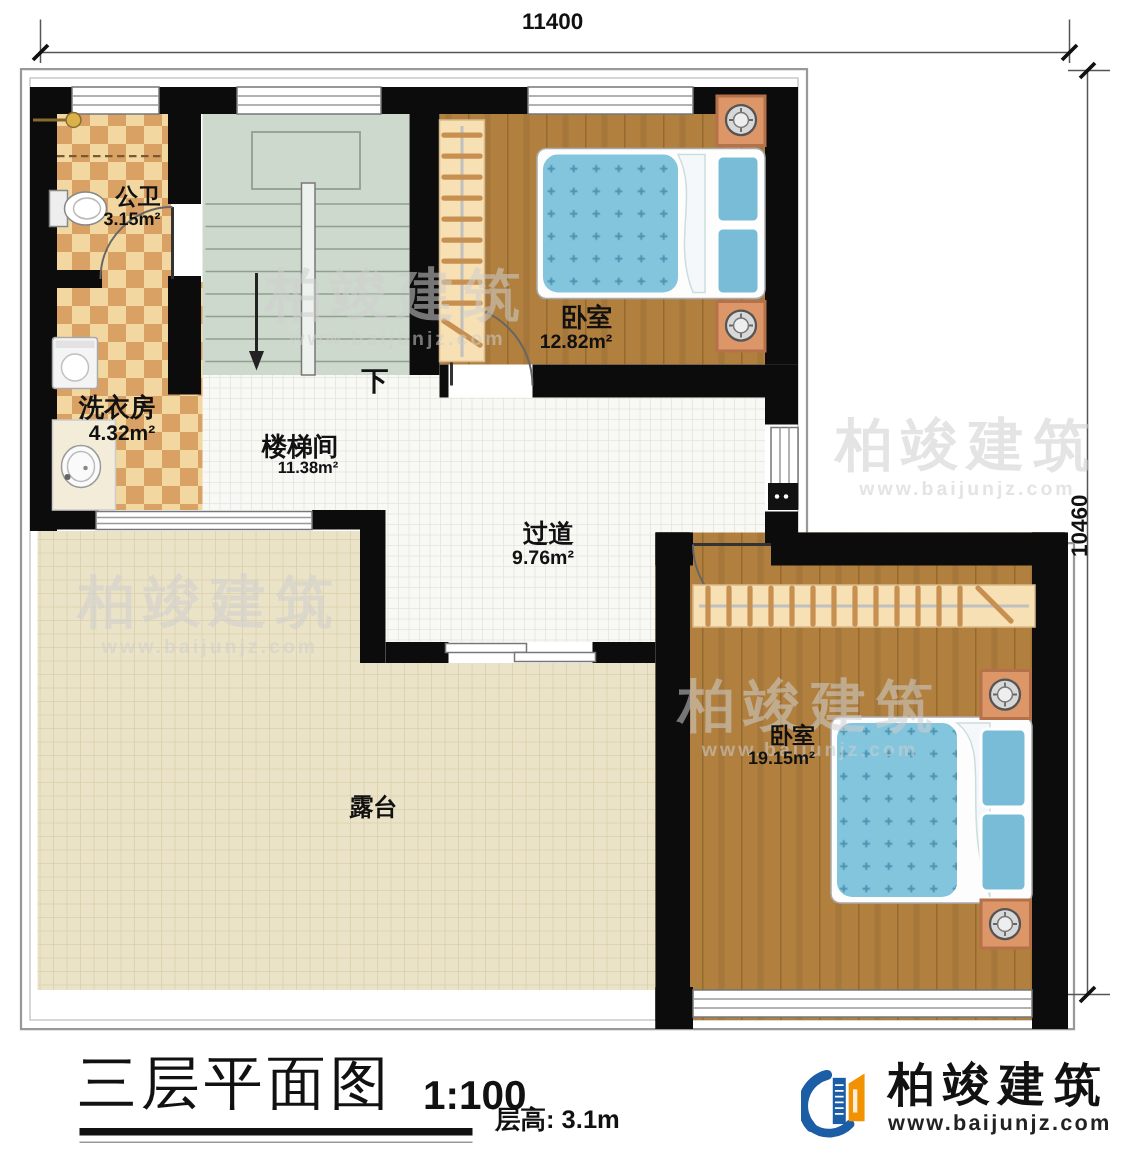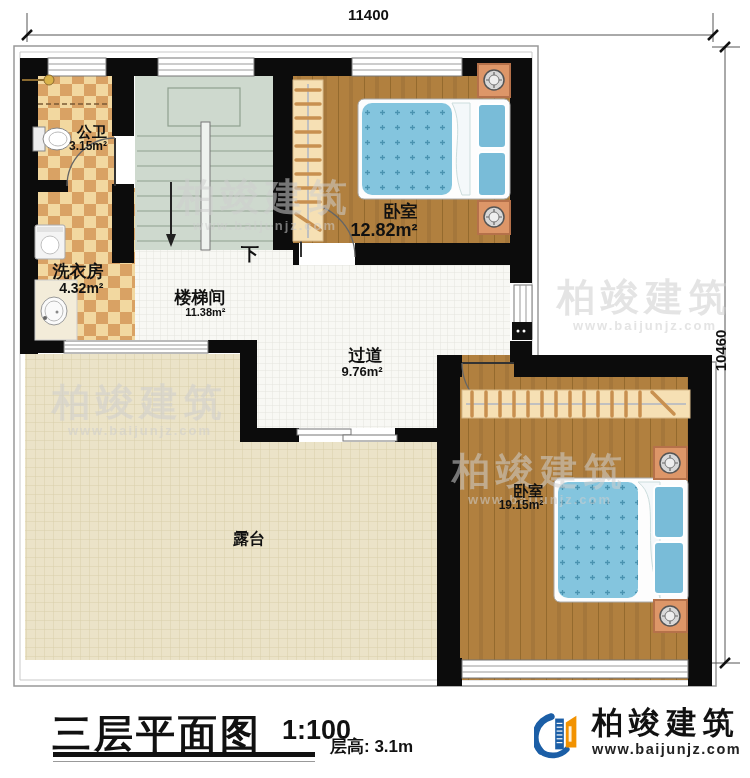--- a/index.html
+++ b/index.html
@@ -9,21 +9,21 @@
   .lbl{position:absolute;transform:translateX(-50%);text-align:right;white-space:nowrap;
        font-weight:bold;color:#111;line-height:1.05;}
   .lbl .area{display:block;font-weight:bold;}
   .dim{position:absolute;font-weight:bold;font-size:15px;color:#111;white-space:nowrap;}
   .dim-right{transform:rotate(-90deg);transform-origin:center;}
   .wm{position:absolute;text-align:center;color:rgba(205,205,205,0.55);pointer-events:none;
       white-space:nowrap;line-height:1;}
   .wm .t1{display:block;font-size:38px;font-weight:bold;letter-spacing:6px;}
   .wm .t2{display:block;font-size:13px;font-weight:bold;letter-spacing:2px;margin-top:3px;}
   .titleblock{position:absolute;left:0;top:695px;width:750px;height:83px;}
-  .plan-title{position:absolute;left:52px;top:12px;font-size:39px;font-weight:700;letter-spacing:3px;}
+  .plan-title{position:absolute;left:52px;top:0;font-size:39px;font-weight:400;letter-spacing:3px;}
   .plan-scale{position:absolute;left:254px;top:20px;font-size:27px;font-weight:600;margin-left:28px;}
   .rule-thick{position:absolute;left:53px;top:57px;width:262px;height:5px;background:#111;}
   .rule-thin{position:absolute;left:53px;top:66px;width:262px;height:1px;background:#999;}
   .info{position:absolute;left:330px;font-size:17px;font-weight:600;white-space:nowrap;}
   .info .v{font-weight:600;}
   .logo{position:absolute;left:534px;top:12px;display:flex;align-items:flex-start;}
   .logo-text{margin-left:6px;}
   .brand-name{font-size:31px;font-weight:900;letter-spacing:6px;line-height:1;}
   .brand-site{font-size:14.5px;font-weight:bold;letter-spacing:1.5px;margin-top:3px;color:#222;}
   .down-lbl{position:absolute;font-size:18px;font-weight:bold;}
@@ -327,21 +327,21 @@
   <div class="lbl" style="left:78px;top:263px;font-size:17px;">
     <span>洗衣房</span>
     <span class="area" style="font-size:14px;">4.32m²</span>
   </div>
   <div class="lbl" style="left:200px;top:289px;font-size:17px;">
     <span>楼梯间</span>
     <span class="area" style="font-size:11px;">11.38m²</span>
   </div>
   <div class="lbl" style="left:384px;top:203px;font-size:17px;">
     <span>卧室</span>
-    <span class="area" style="font-size:18px;">12.82m²</span>
+    <span class="area" style="font-size:13px;">12.82m²</span>
   </div>
   <div class="lbl" style="left:362px;top:347px;font-size:17px;">
     <span>过道</span>
     <span class="area" style="font-size:13px;">9.76m²</span>
   </div>
   <div class="lbl" style="left:521px;top:483px;font-size:15px;">
     <span>卧室</span>
     <span class="area" style="font-size:12px;">19.15m²</span>
   </div>
   <div class="lbl" style="left:249px;top:531px;font-size:16px;">

